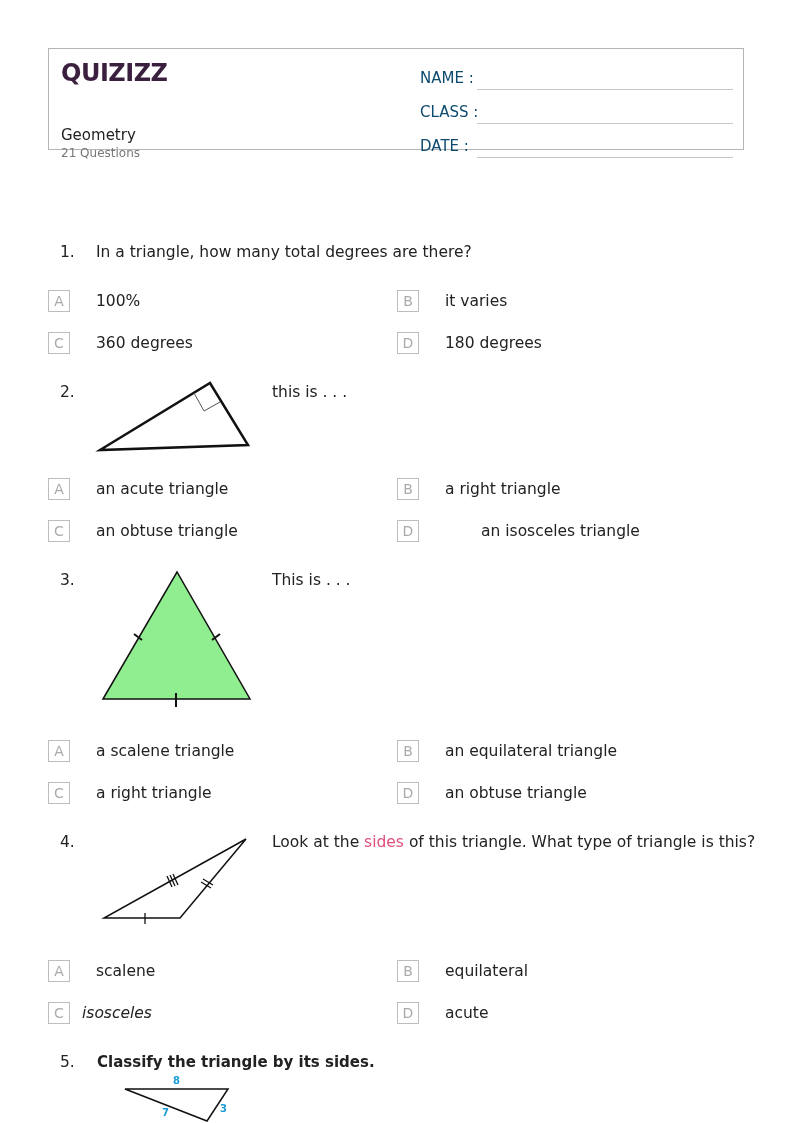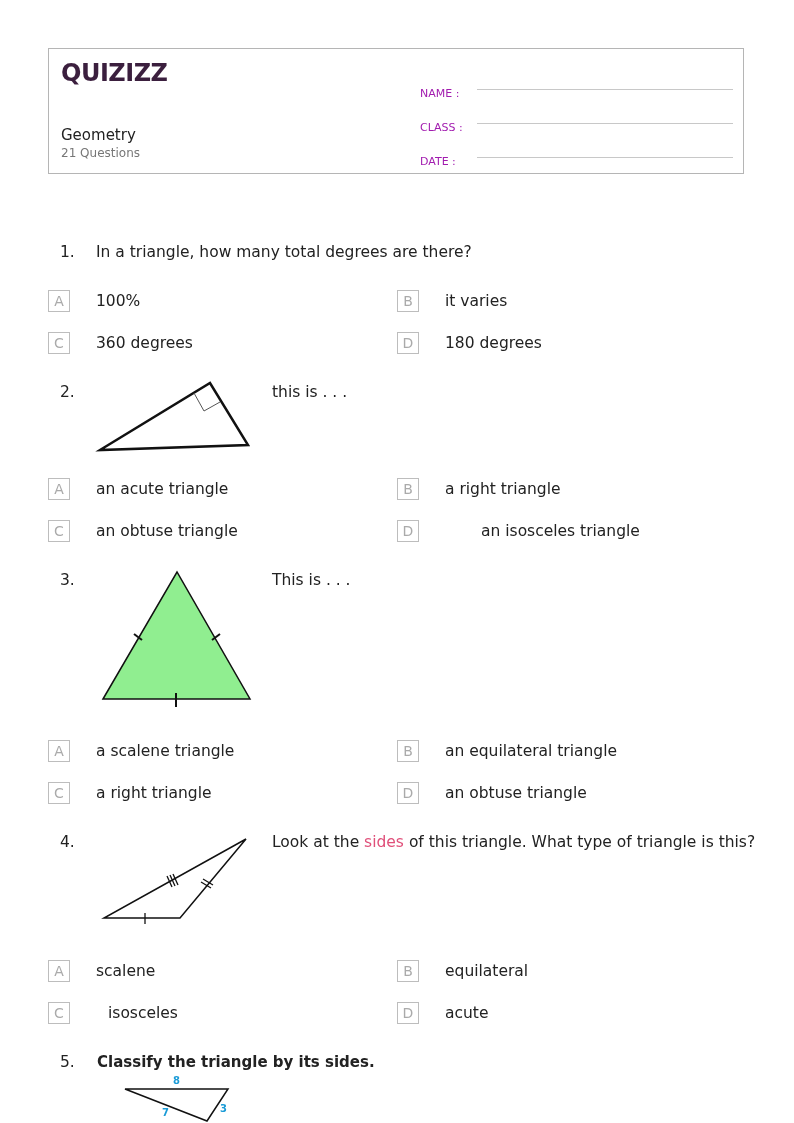--- a/index.html
+++ b/index.html
@@ -1,24 +1,24 @@
 <!DOCTYPE html>
 <html><head>
 <meta charset="utf-8">
 <style>
   html, body { margin: 0; padding: 0; background: #ffffff; }
   body { width: 794px; height: 1123px; position: relative; overflow: hidden;
          font-family: "DejaVu Sans", sans-serif; color: #222; }
-  .header { position: absolute; left: 48px; top: 48px; width: 696px; height: 126px;
+  .header { position: absolute; left: 48px; top: 48px; width: 696px; height: 102px;
             border: 1px solid #b5b5b5; box-sizing: border-box; }
   .logo { position: absolute; left: 12px; top: 10px; font-family: "DejaVu Sans", sans-serif;
           font-weight: bold; font-size: 24px; color: #3b1f3e; letter-spacing: -0.5px; }
   .subject { position: absolute; left: 12px; top: 77px; font-size: 15px; color: #222; }
   .count { position: absolute; left: 12px; top: 97px; font-size: 12px; color: #777; }
-  .field { position: absolute; left: 371px; font-size: 11px; color: #a21caf; margin-top: 18px; }
+  .field { position: absolute; left: 371px; font-size: 15px; color: #0c4a6e; }
   .field-line { position: absolute; left: 428px; width: 256px; border-bottom: 1px solid #c8c8c8; }
   .q { position: absolute; font-size: 15.5px; color: #222; }
   .qnum { position: absolute; left: 60px; font-size: 15.5px; color: #222; }
   .opt-letter { position: absolute; width: 22px; height: 22px; border: 1px solid #bdbdbd;
                 box-sizing: border-box; color: #aaa; font-size: 14px; text-align: center;
                 line-height: 20px; }
   .opt-text { position: absolute; font-size: 15.5px; color: #222; }
   .hl { color: #e0507a; }
   svg { position: absolute; overflow: visible; }
 </style>
@@ -90,21 +90,21 @@
   <line x1="173" y1="874" x2="178" y2="885" stroke="#111" stroke-width="1.3"></line>
   <line x1="201" y1="882" x2="211" y2="888" stroke="#111" stroke-width="1.3"></line>
   <line x1="203" y1="879" x2="213" y2="885" stroke="#111" stroke-width="1.3"></line>
 </svg>
 <div class="q" style="left:272px; top:833px;"><span>Look at the </span><span class="hl">sides</span><span> of this triangle. What type of triangle is this?</span></div>
 <div class="opt-letter" style="left:48px; top:960px;">A</div>
 <div class="opt-text" style="left:96px; top:962px;">scalene</div>
 <div class="opt-letter" style="left:397px; top:960px;">B</div>
 <div class="opt-text" style="left:445px; top:962px;">equilateral</div>
 <div class="opt-letter" style="left:48px; top:1002px;">C</div>
-<div class="opt-text" style="left:108px; top:1004px;">isosceles</div>
+<div class="opt-text" style="left:82px; top:1004px;font-style:italic;">isosceles</div>
 <div class="opt-letter" style="left:397px; top:1002px;">D</div>
 <div class="opt-text" style="left:445px; top:1004px;">acute</div>
 
 <div class="qnum" style="top:1053px;">5.</div>
 <div style="position:absolute; left:97px; top:1053px; font-size:15px; font-weight:bold; color:#222;">Classify the triangle by its sides.</div>
 <svg style="left:0; top:0;" width="794" height="1123">
   <polygon points="125,1089 228,1089 207,1121" fill="#fff" stroke="#111" stroke-width="1.5"></polygon>
 </svg>
 <div style="position:absolute; left:173px; top:1075px; font-size:10px; font-weight:bold; color:#1a9bd7;">8</div>
 <div style="position:absolute; left:162px; top:1107px; font-size:10px; font-weight:bold; color:#1a9bd7;">7</div>

